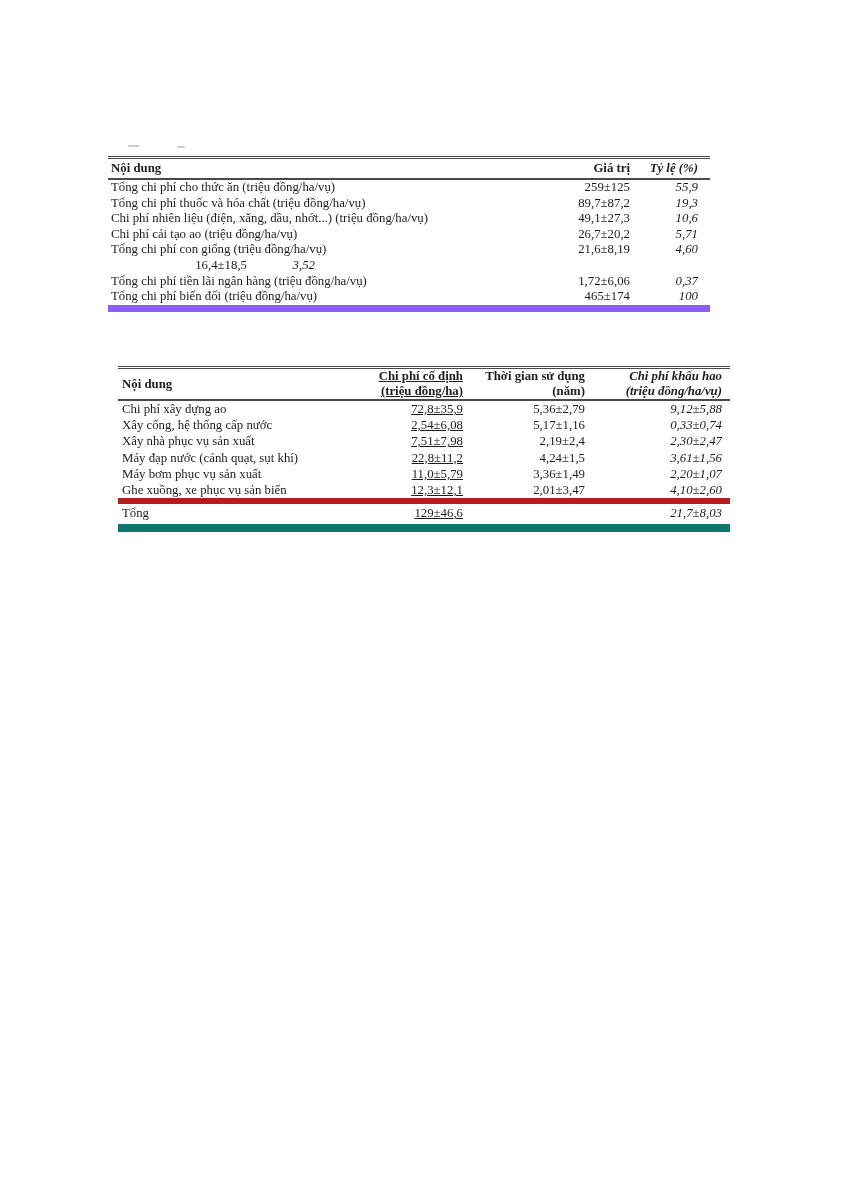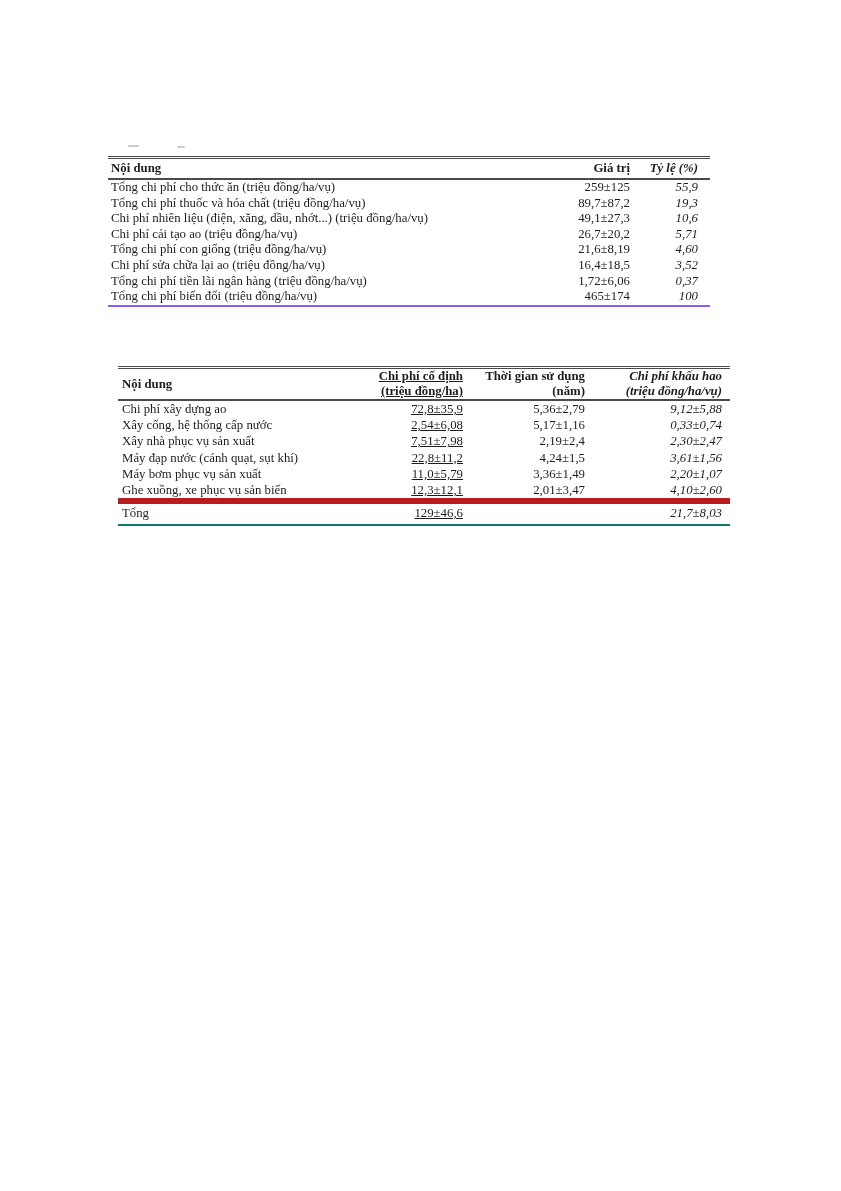--- a/index.html
+++ b/index.html
@@ -43,21 +43,21 @@
     font-size: 12.8px;
   }
   #table1 .t-head {
     display: flex;
     height: 19px;
     line-height: 19px;
     font-weight: bold;
     border-top: 3px double #4a4a4a;
     border-bottom: 2px solid #4a4a4a;
   }
-  #table1 .t-body { border-bottom: 2px solid #8b5cf6; }
+  #table1 .t-body { border-bottom: 7px solid #8b5cf6; }
   #table1 .t-row {
     display: flex;
     height: 15.6px;
     line-height: 15.6px;
   }
   .t1-c1 { width: 383px; padding-left: 3px; }
   .t1-c2 { width: 139px; }
   .t1-c3 { width: 80px; padding-right: 12px; font-style: italic; }
 
   
@@ -83,21 +83,21 @@
   #table2 .t-body { border-bottom: 6px solid #b91c1c; }
   #table2 .t-row {
     display: flex;
     height: 16.2px;
     line-height: 16.2px;
   }
   #table2 .t-total {
     display: flex;
     height: 19.5px;
     line-height: 19.5px;
-    border-bottom: 2px solid #0f766e;
+    border-bottom: 8px solid #0f766e;
   }
   .t2-c1 { width: 244px; padding-left: 4px; }
   .t2-c2 { width: 101px; text-decoration: underline; }
   .t2-c3 { width: 122px; }
   .t2-c4 { width: 145px; padding-right: 8px; font-style: italic; }
 </style>
 </head>
 <body>
 
 <div class="page">
@@ -131,21 +131,20 @@
         <div class="cell t1-c1">Chi phí cải tạo ao (triệu đồng/ha/vụ)</div>
         <div class="cell t1-c2 r">26,7±20,2</div>
         <div class="cell t1-c3 r">5,71</div>
       </div>
       <div class="t-row">
         <div class="cell t1-c1">Tổng chi phí con giống (triệu đồng/ha/vụ)</div>
         <div class="cell t1-c2 r">21,6±8,19</div>
         <div class="cell t1-c3 r">4,60</div>
       </div>
       <div class="t-row">
-        <div class="cell t1-c1">Chi phí sửa chữa lại ao (triệu đồng/ha/vụ)</div>
         <div class="cell t1-c2 r">16,4±18,5</div>
         <div class="cell t1-c3 r">3,52</div>
       </div>
       <div class="t-row">
         <div class="cell t1-c1">Tổng chi phí tiền lãi ngân hàng (triệu đồng/ha/vụ)</div>
         <div class="cell t1-c2 r">1,72±6,06</div>
         <div class="cell t1-c3 r">0,37</div>
       </div>
       <div class="t-row">
         <div class="cell t1-c1">Tổng chi phí biến đổi (triệu đồng/ha/vụ)</div>

